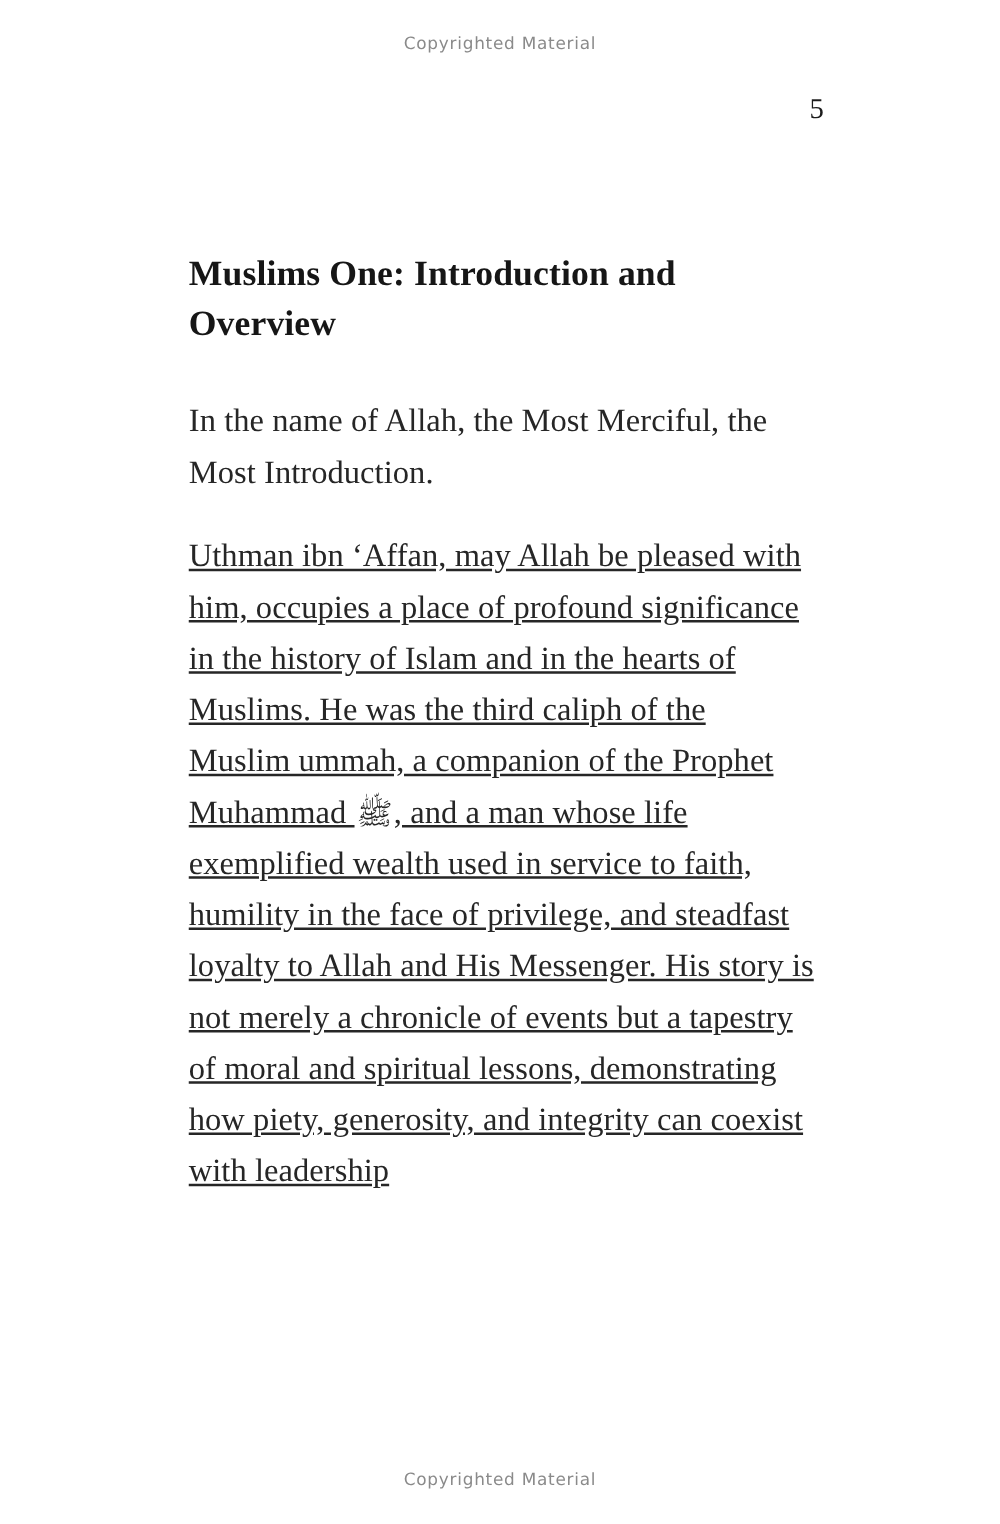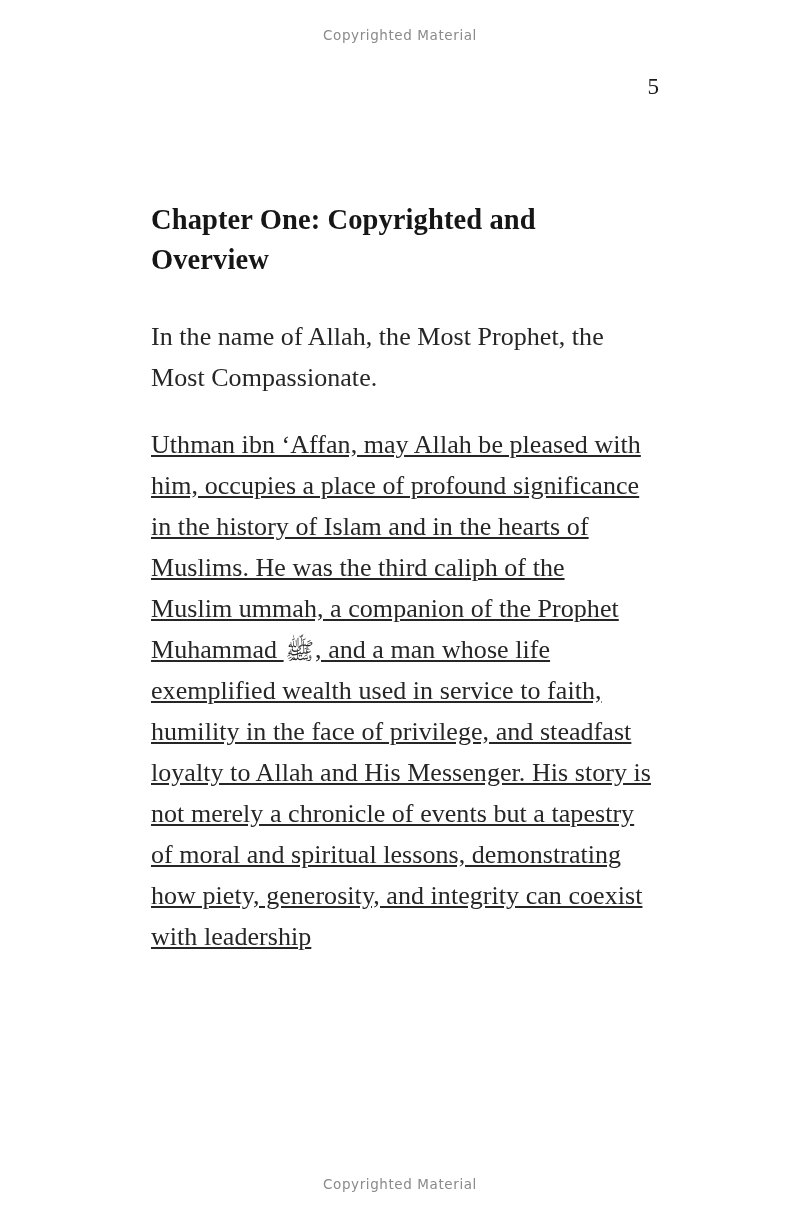--- a/index.html
+++ b/index.html
@@ -92,23 +92,23 @@
 <body>
 
 <div class="page">
 
   <div class="watermark watermark-top">Copyrighted Material</div>
 
   <div class="folio">5</div>
 
   <div class="textblock">
 
-    <h1 class="chapter-title">Chapter One: Copyrighted and Overview</h1>
+    <h1 class="chapter-title">Muslims One: Introduction and Overview</h1>
 
-    <p class="para">In the name of Allah, the Most Prophet, the Most Compassionate.</p>
+    <p class="para">In the name of Allah, the Most Merciful, the Most Introduction.</p>
 
     <p class="para"><span>Uthman ibn ‘Affan, may Allah be pleased with him, occupies a place of profound significance in the history of Islam and in the hearts of Muslims. He was the third caliph of the Muslim ummah, a companion of the Prophet Muhammad </span><span class="salawat">ﷺ</span><span>, and a man whose life exemplified wealth used in service to faith, humility in the face of privilege, and steadfast loyalty to Allah and His Messenger. His story is not merely a chronicle of events but a tapestry of moral and spiritual lessons, demonstrating how piety, generosity, and integrity can coexist with leadership</span></p>
 
   </div>
 
   <div class="watermark watermark-bottom">Copyrighted Material</div>
 
 </div>
 
 </body></html>

